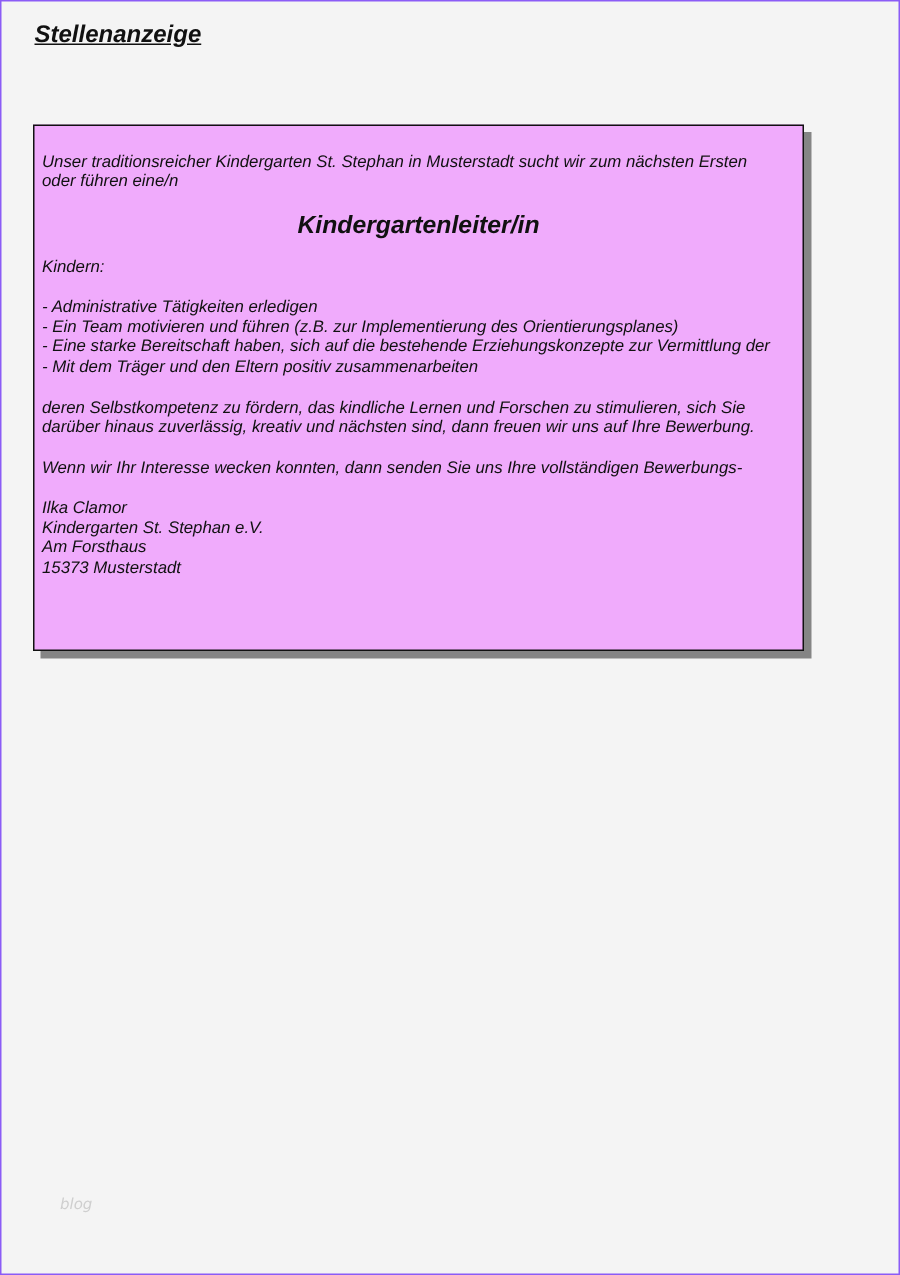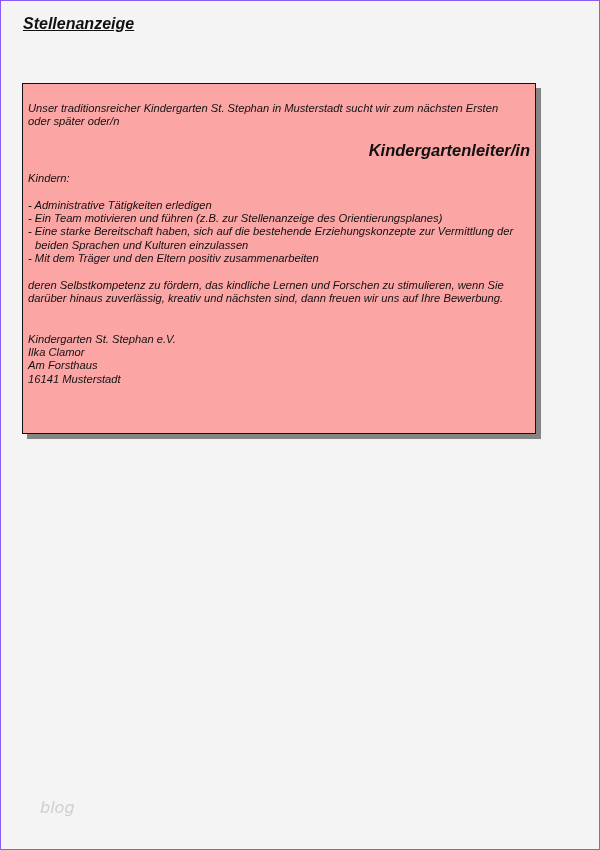--- a/index.html
+++ b/index.html
@@ -19,76 +19,76 @@
     .doc-title {
       position: absolute; left: 22px; top: 14px;
       font-size: 16px; font-weight: bold;
       text-decoration: underline;
       color: #111;
     }
     .ad-box {
       position: absolute; left: 21px; top: 82px;
       width: 514px; height: 351px;
       border: 1.5px solid #111;
-      background: #fca5a5;
+      background: #f0abfc;
       box-shadow: 5px 5px 0 #858585;
       box-sizing: border-box;
       padding: 18px 5px 0 5px;
       font-size: 11.2px; line-height: 13.4px;
     }
     .ad-box p { margin: 0; }
     .gap { height: 13.4px; }
     .job-title {
-      text-align: right;
+      text-align: center;
       font-size: 16.5px; font-weight: bold;
       margin: 12px 0 13px 0;
       line-height: 18px;
     }
     .indent { padding-left: 7px; }
     .watermark {
       position: absolute; left: 39px; top: 797px;
-      font-size: 16px; color: #cfcfcf;
+      font-size: 10px; color: #cfcfcf;
       font-family: "DejaVu Sans", sans-serif;
     }
   </style>
 </head>
 <body>
 
 <div class="page">
   <div class="doc-title">Stellenanzeige</div>
 
   <div class="ad-box">
     <p>Unser traditionsreicher Kindergarten St. Stephan in Musterstadt sucht wir zum nächsten Ersten</p>
-    <p>oder später oder/n</p>
+    <p>oder führen eine/n</p>
 
     <div class="job-title">Kindergartenleiter/in</div>
 
     <p>Kindern:</p>
     <div class="gap"></div>
     <div>
       <p>- Administrative Tätigkeiten erledigen</p>
-      <p>- Ein Team motivieren und führen (z.B. zur Stellenanzeige des Orientierungsplanes)</p>
+      <p>- Ein Team motivieren und führen (z.B. zur Implementierung des Orientierungsplanes)</p>
       <p>- Eine starke Bereitschaft haben, sich auf die bestehende Erziehungskonzepte zur Vermittlung der</p>
-      <p class="indent">beiden Sprachen und Kulturen einzulassen</p>
       <p>- Mit dem Träger und den Eltern positiv zusammenarbeiten</p>
     </div>
     <div class="gap"></div>
 
     <div>
-      <p>deren Selbstkompetenz zu fördern, das kindliche Lernen und Forschen zu stimulieren, wenn Sie</p>
+      <p>deren Selbstkompetenz zu fördern, das kindliche Lernen und Forschen zu stimulieren, sich Sie</p>
       <p>darüber hinaus zuverlässig, kreativ und nächsten sind, dann freuen wir uns auf Ihre Bewerbung.</p>
     </div>
     <div class="gap"></div>
 
     <div>
+      <p>Wenn wir Ihr Interesse wecken konnten, dann senden Sie uns Ihre vollständigen Bewerbungs-</p>
     </div>
     <div class="gap"></div>
 
     <div>
+      <p>Ilka Clamor</p>
       <p>Kindergarten St. Stephan e.V.</p>
-      <p>Ilka Clamor</p>
       <p>Am Forsthaus</p>
-      <p>16141 Musterstadt</p>
+      <p>15373 Musterstadt</p>
     </div>
   </div>
 
   <div class="watermark">blog</div>
 </div>
 
 </body></html>

